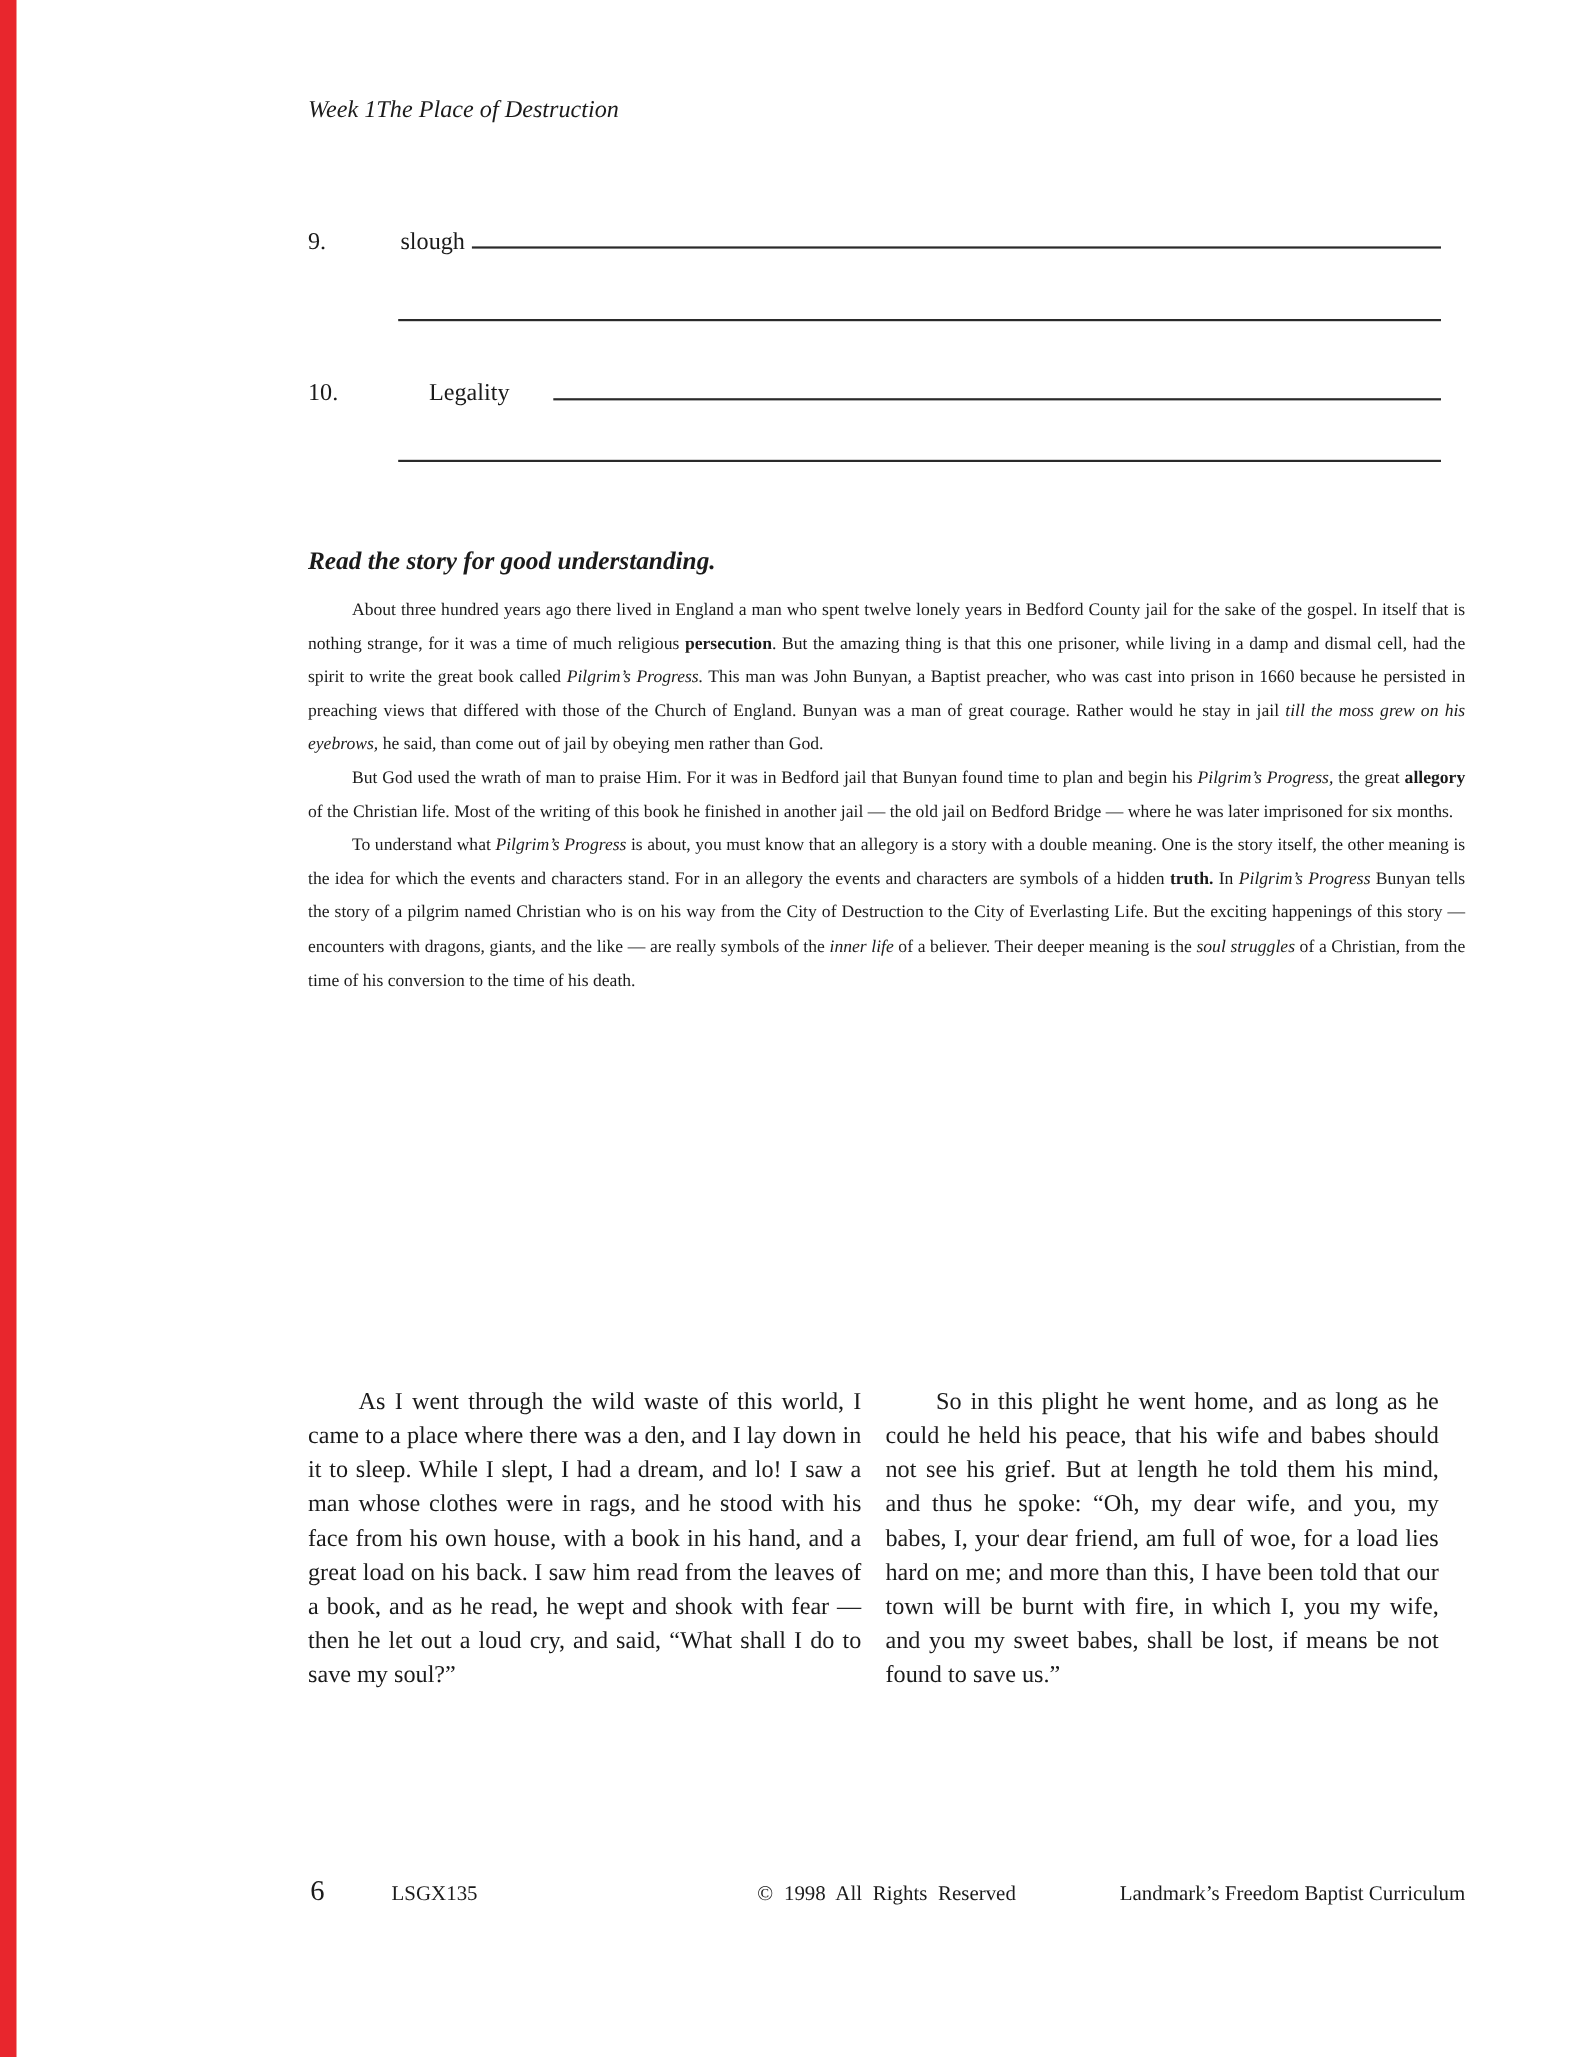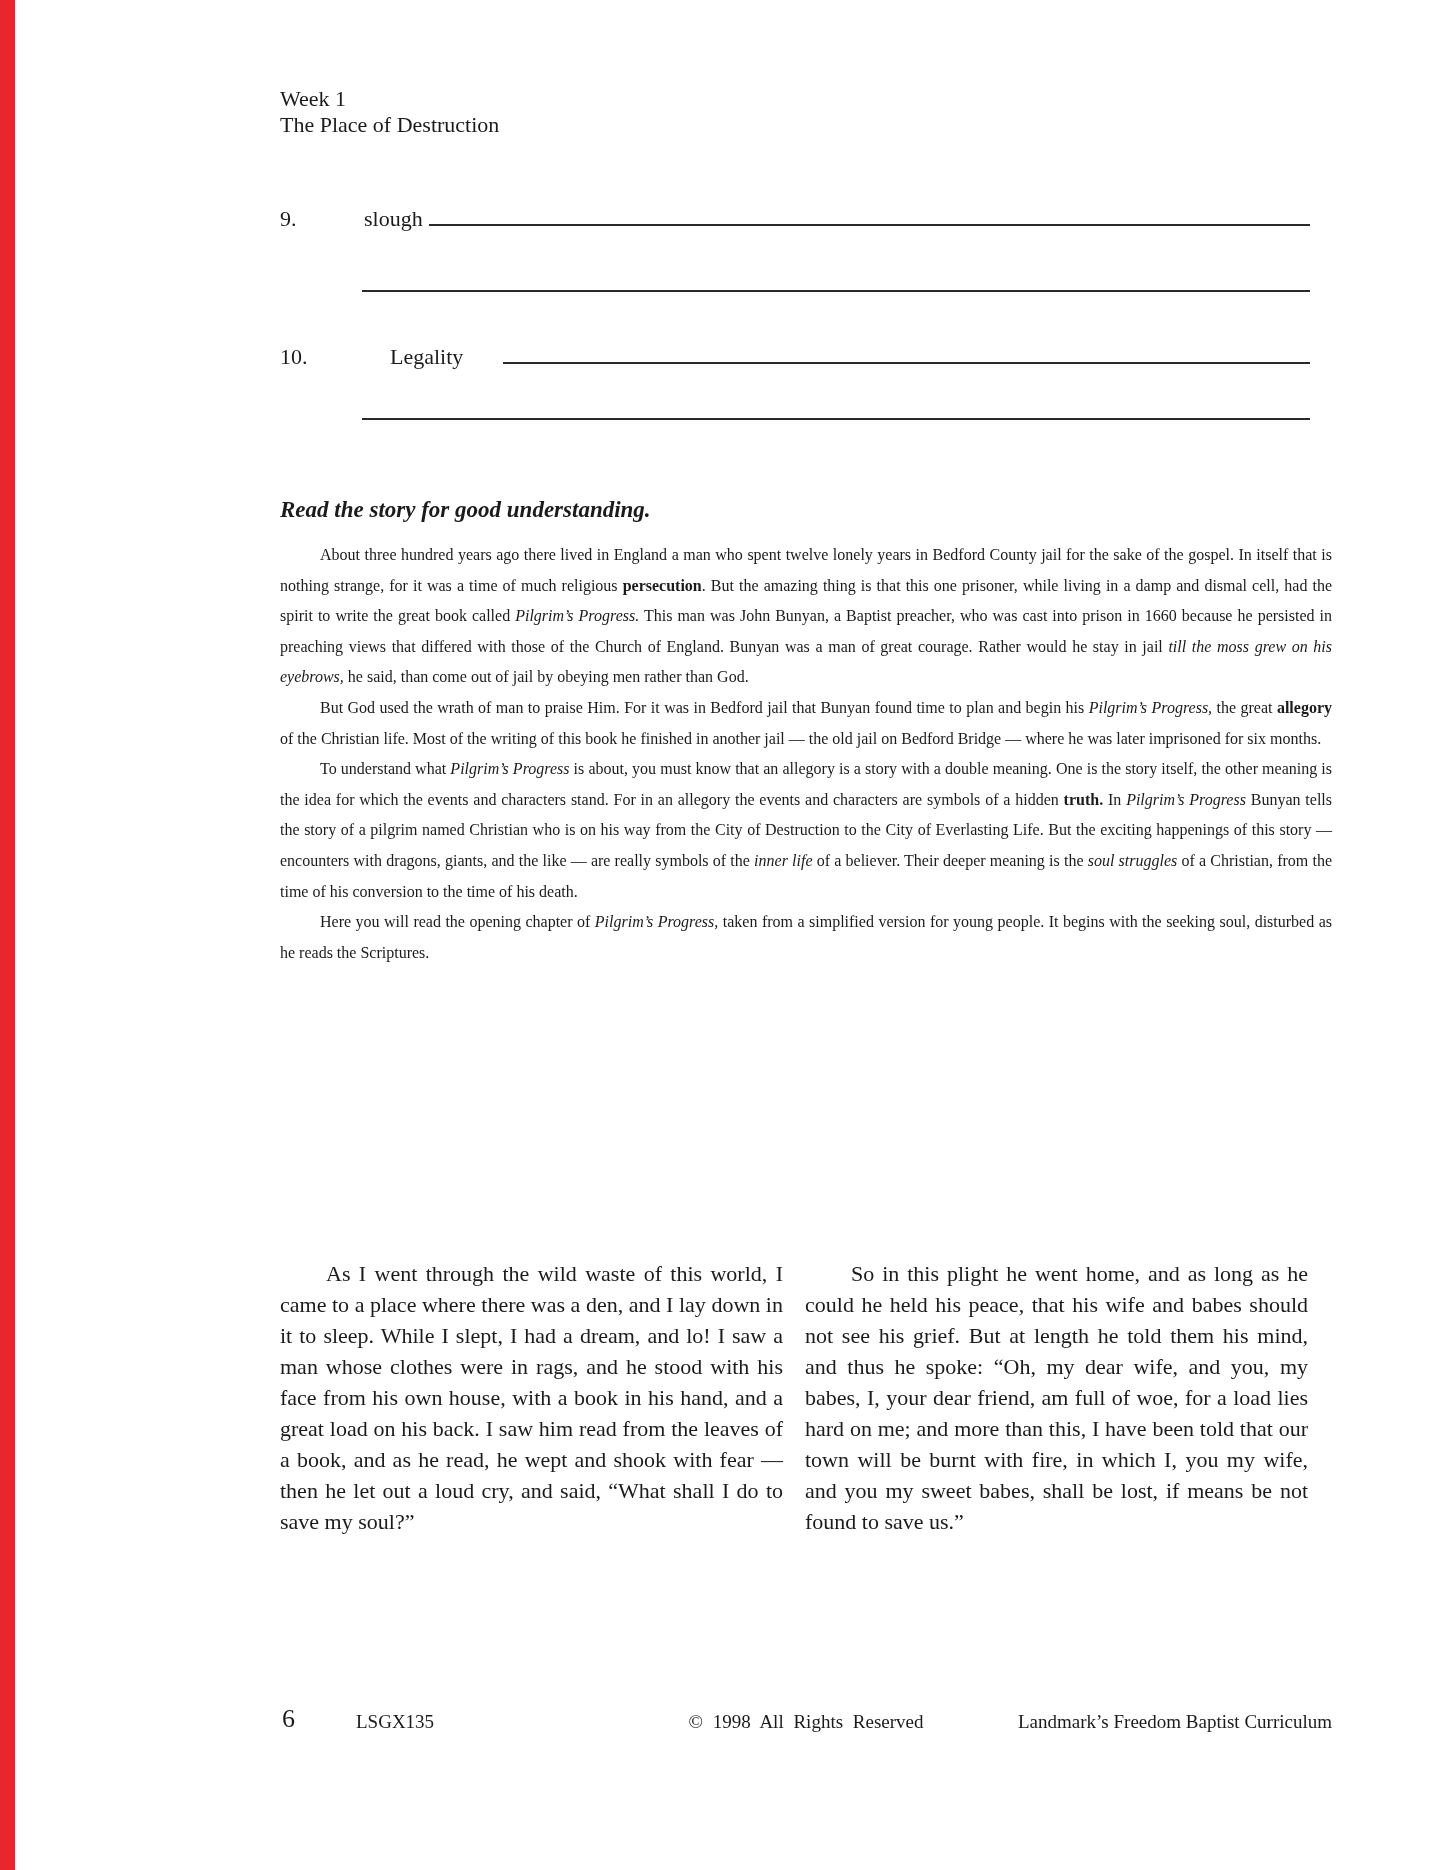--- a/index.html
+++ b/index.html
@@ -13,21 +13,21 @@
   }
   .stripe{
     position:absolute;left:0;top:0;bottom:0;width:15px;
   }
   .content{
     position:absolute;left:280px;width:1052px;top:0;
   }
   .header-row{
     position:absolute;top:86px;left:0;right:0;
     display:flex;justify-content:flex-start;
-    font-size:22px;line-height:26px;flex-direction:column;
+    font-style:italic;font-size:22px;line-height:26px;
   }
   .item-row{
     position:absolute;left:0;right:0;
     display:flex;align-items:baseline;
     font-size:22px;line-height:32px;
     padding-right:22px;
   }
   .item-num{flex:0 0 84px;}
   .item-line{
     flex:1 1 auto;
@@ -103,21 +103,20 @@
     </div>
 
     <div class="blank-line" style="top:416px;"></div>
 
     <div class="section-heading">Read the story for good understanding.</div>
 
     <div class="story">
       <p><span>About three hundred years ago there lived in England a man who spent twelve lonely years in Bedford County jail for the sake of the gospel.  In itself that is nothing strange, for it was a time of much religious </span><span class="bold">persecution</span><span>.  But the amazing thing is that this one prisoner, while living in a damp and dismal cell, had the spirit to write the great book called </span><span class="italic">Pilgrim’s Progress.</span><span>  This man was John Bunyan, a Baptist preacher, who was cast into prison in 1660 because he persisted in preaching views that differed with those of the Church of England.  Bunyan was a man of great courage.  Rather would he stay in jail </span><span class="italic">till the moss grew on his eyebrows,</span><span> he said, than come out of jail by obeying men rather than God.</span></p>
       <p><span>But God used the wrath of man to praise Him.  For it was in Bedford jail that Bunyan found time to plan and begin his </span><span class="italic">Pilgrim’s Progress,</span><span> the great </span><span class="bold">allegory</span><span> of the Christian life.  Most of the writing of this book he finished in another jail — the old jail on Bedford Bridge — where he was later imprisoned for six months.</span></p>
       <p><span>To understand what </span><span class="italic">Pilgrim’s Progress</span><span> is about, you must know that an allegory is a story with a double meaning.  One is the story itself, the other meaning is the idea for which the events and characters stand.  For in an allegory the events and characters are symbols of a hidden </span><span class="bold">truth.</span><span> In </span><span class="italic">Pilgrim’s Progress</span><span> Bunyan tells the story of a pilgrim named Christian who is on his way from the City of Destruction to the City of Everlasting Life.  But the exciting happenings of this story — encounters with dragons, giants, and the like — are really symbols of the </span><span class="italic">inner life</span><span> of a believer.  Their deeper meaning is the </span><span class="italic">soul struggles</span><span> of a Christian, from the time of his conversion to the time of his death.</span></p>
-      <p><span>Here you will read the opening chapter of </span><span class="italic">Pilgrim’s Progress,</span><span> taken from a simplified version for young people.  It begins with the seeking soul, disturbed as he reads the Scriptures.</span></p>
     </div>
 
     <div class="cols">
       <div class="col">
         <p>As I went through the wild waste of this world, I came to a place where there was a den, and I lay down in it to sleep.  While I slept, I had a dream, and lo! I saw a man whose clothes were in rags, and he stood with his face from his own house, with a book in his hand, and a great load on his back.  I saw him read from the leaves of a book, and as he read, he wept and shook with fear — then he let out a loud cry, and said, “What shall I do to save my soul?”</p>
       </div>
       <div class="col">
         <p>So in this plight he went home, and as long as he could he held his peace, that his wife and babes should not see his grief.  But at length he told them his mind, and thus he spoke:  “Oh, my dear wife, and you, my babes, I, your dear friend, am full of woe, for a load lies hard on me; and more than this, I have been told that our town will be burnt with fire, in which I, you my wife, and you my sweet babes, shall be lost, if means be not found to save us.”</p>
       </div>
     </div>

